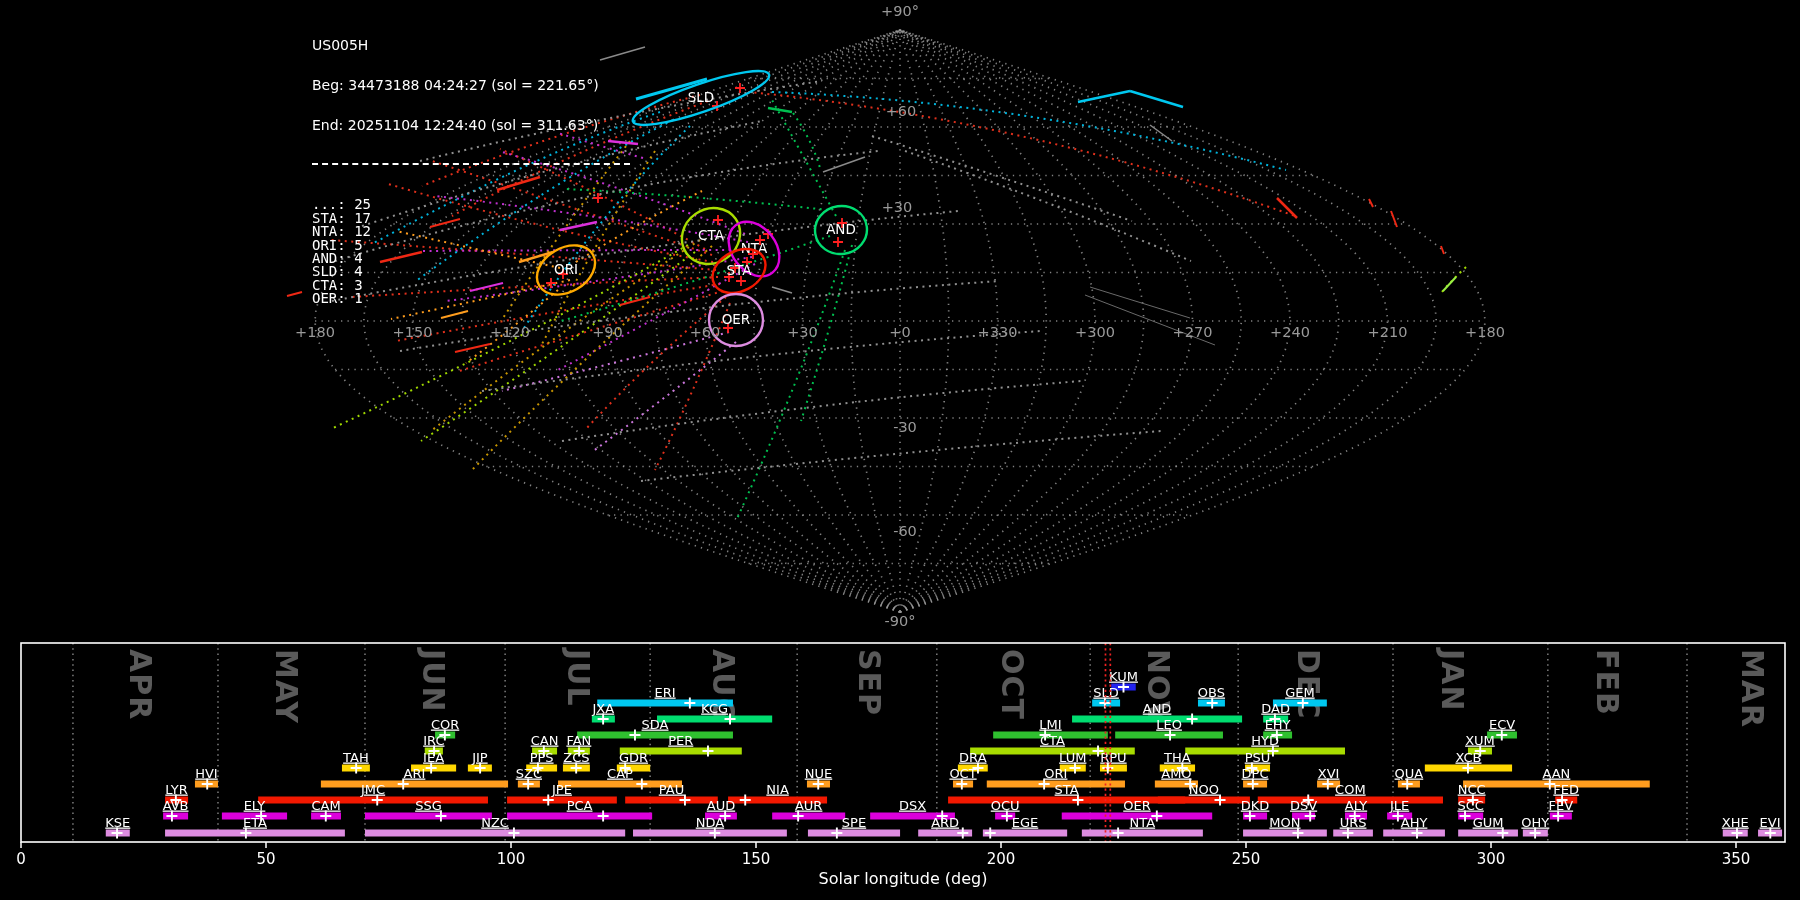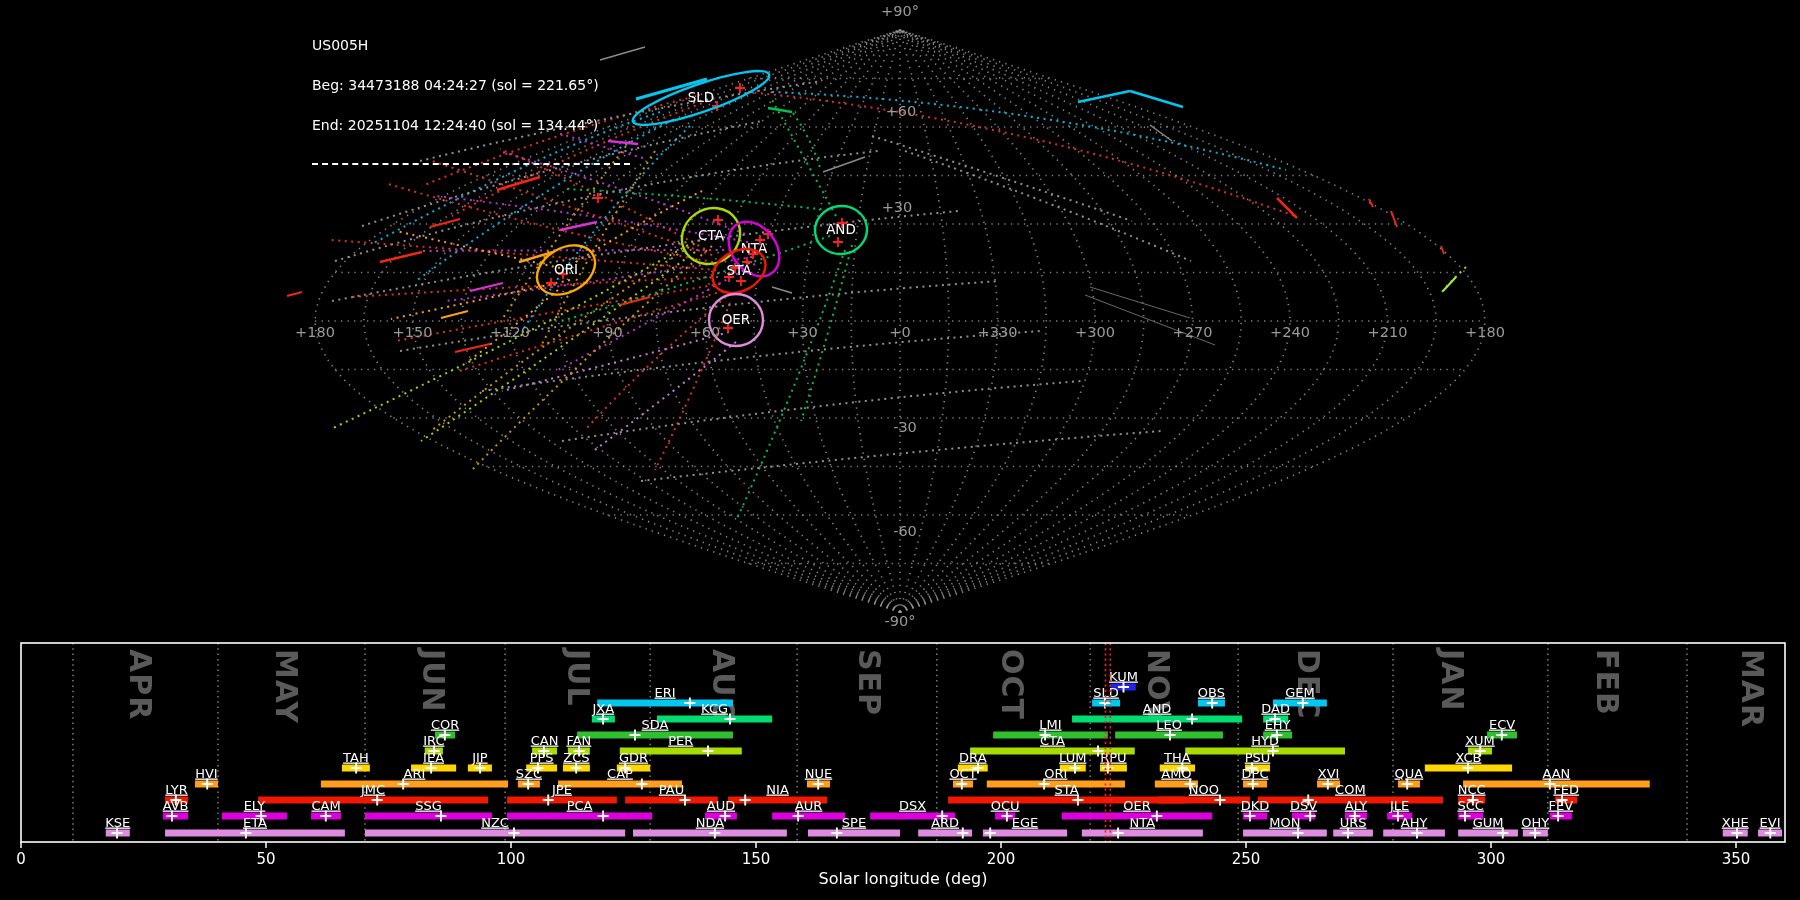--- a/index.html
+++ b/index.html
@@ -481,16 +481,17 @@
       <text x="1246" y="864" font-size="15" fill="#ffffff" text-anchor="middle" font-family="&quot;DejaVu Sans&quot;,sans-serif">250</text>
       <line x1="1491" y1="842" x2="1491" y2="848" stroke="#ffffff" stroke-width="1.5"></line>
       <text x="1491" y="864" font-size="15" fill="#ffffff" text-anchor="middle" font-family="&quot;DejaVu Sans&quot;,sans-serif">300</text>
       <line x1="1736.0000000000002" y1="842" x2="1736.0000000000002" y2="848" stroke="#ffffff" stroke-width="1.5"></line>
       <text x="1736.0000000000002" y="864" font-size="15" fill="#ffffff" text-anchor="middle" font-family="&quot;DejaVu Sans&quot;,sans-serif">350</text>
       <text x="903" y="884" font-size="16" fill="#ffffff" text-anchor="middle" font-family="&quot;DejaVu Sans&quot;,sans-serif">Solar longitude (deg)</text>
     </svg>
   <div id="station-header">
     <div>US005H</div>
     <div>Beg: 34473188 04:24:27 (sol = 221.65°)</div>
-    <div>End: 20251104 12:24:40 (sol = 134.44°)</div>
+    <div>End: 20251104 12:24:40 (sol = 311.63°)</div>
     <div id="header-separator"></div>
+    <div id="shower-count-list"><div class="cnt">...: 25</div><div class="cnt">STA: 17</div><div class="cnt">NTA: 12</div><div class="cnt">ORI: 5</div><div class="cnt">AND: 4</div><div class="cnt">SLD: 4</div><div class="cnt">CTA: 3</div><div class="cnt">OER: 1</div></div>
   </div>
 </div>
 
 </body></html>

